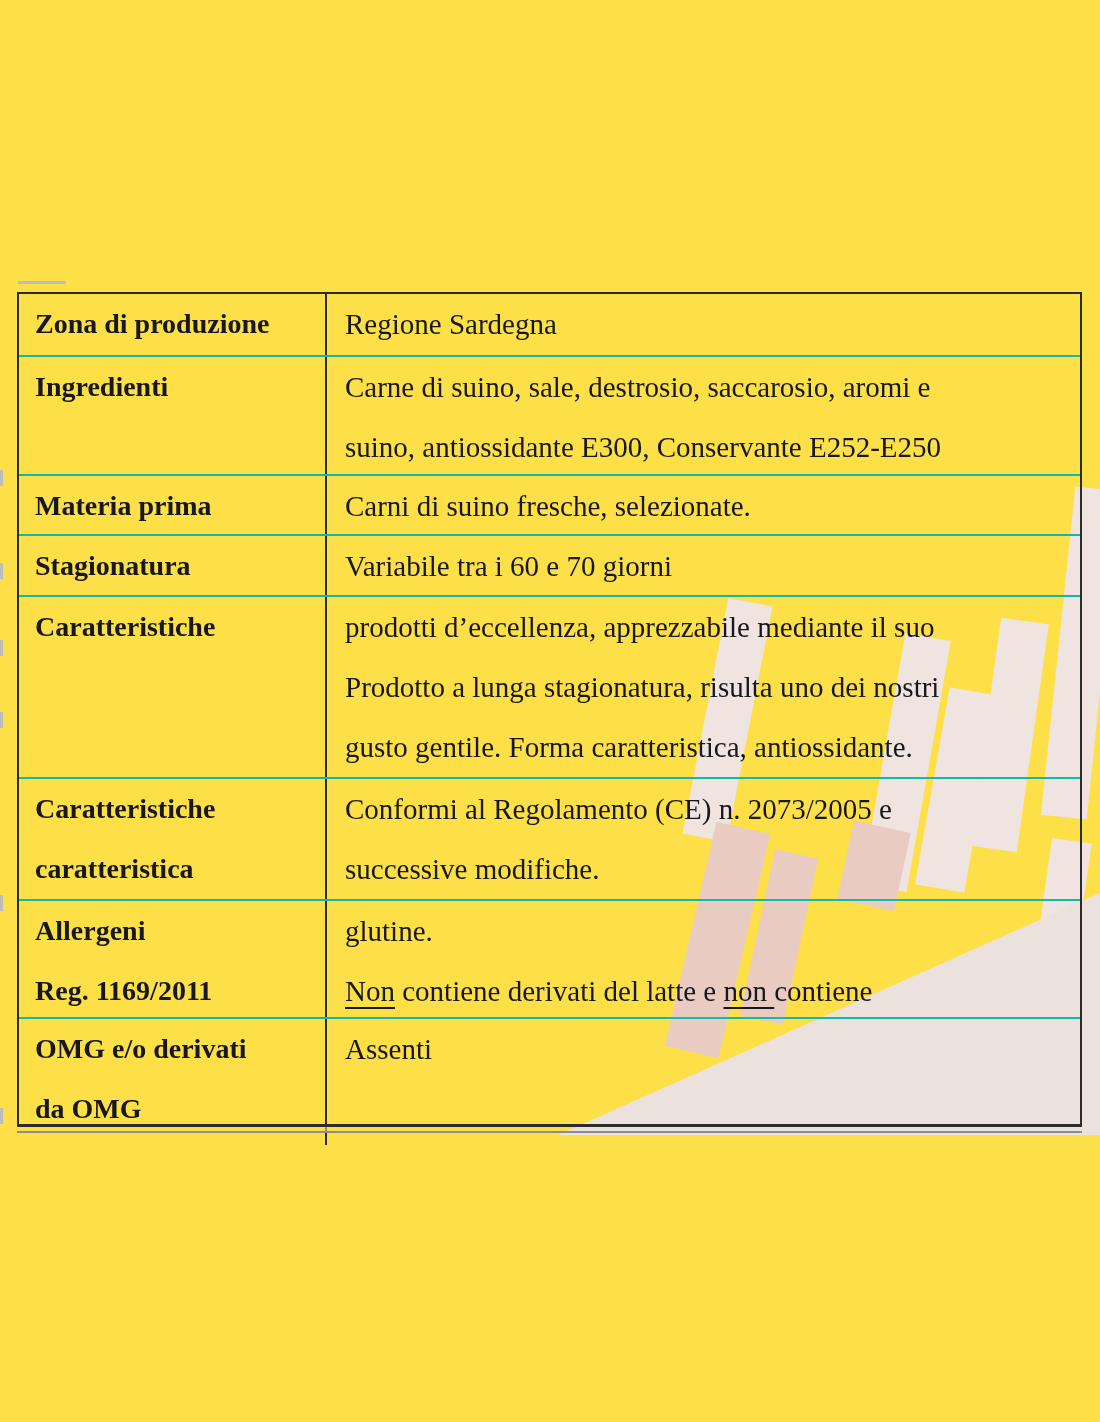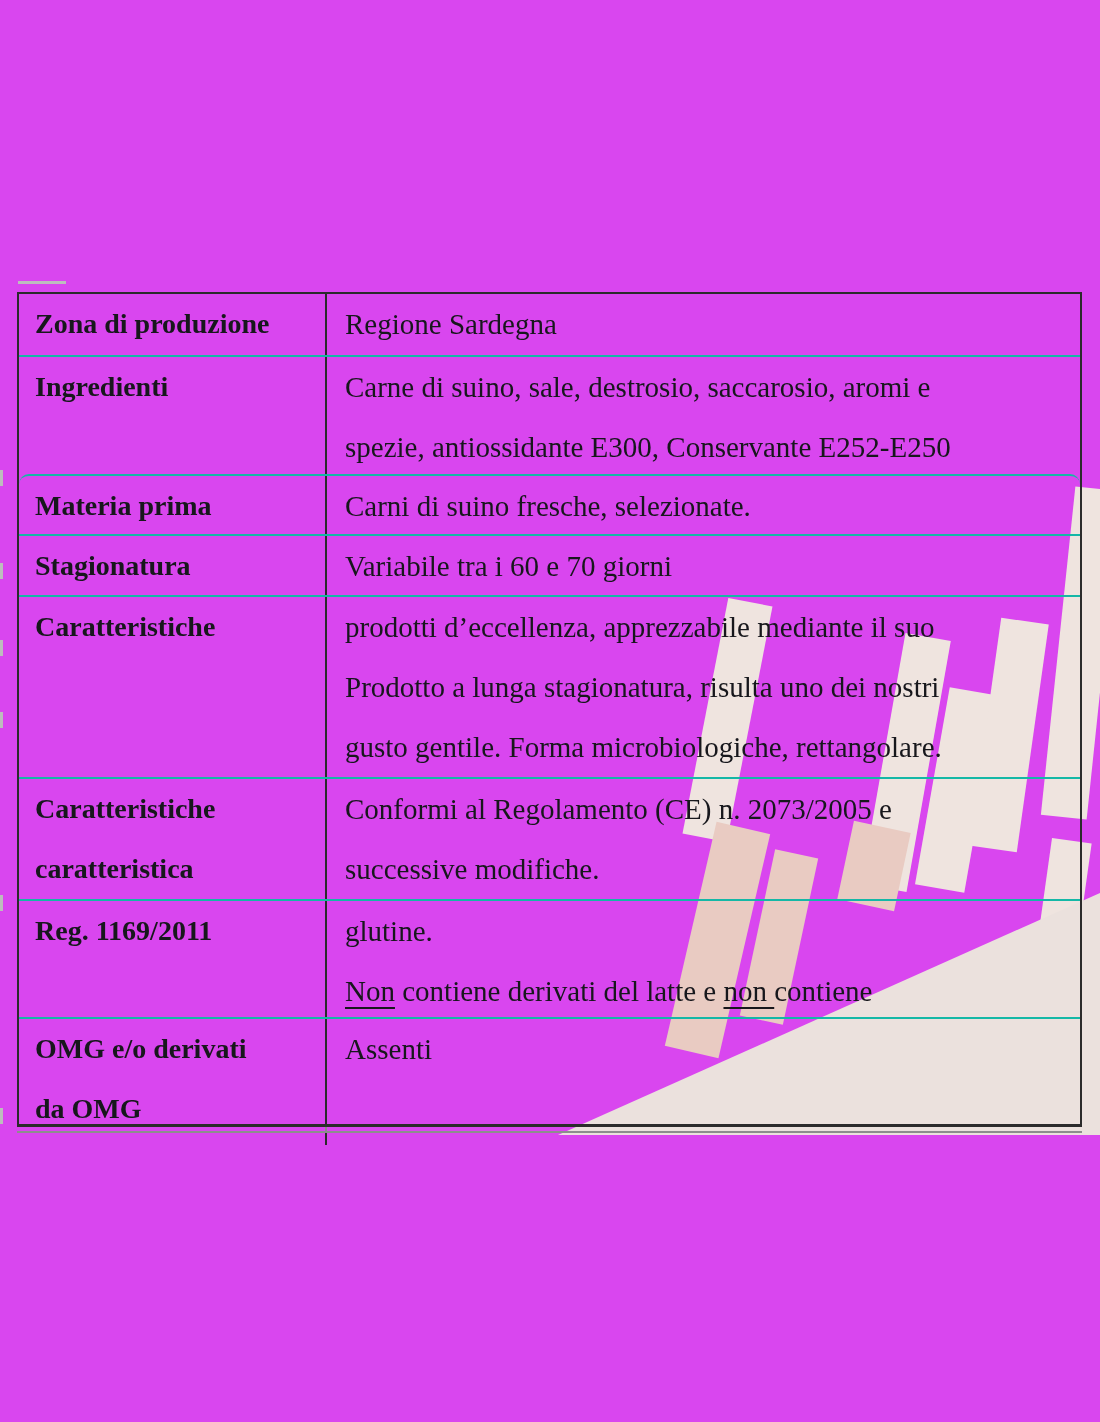--- a/index.html
+++ b/index.html
@@ -1,38 +1,38 @@
 <!DOCTYPE html>
 <html><head>
 <meta charset="utf-8">
 <style>
   html,body{margin:0;padding:0;background:#ffffff;}
   .canvas{
-    position:relative;width:1100px;height:1422px;background:#d946ef;overflow:hidden;
+    position:relative;width:1100px;height:1422px;background:#fde047;overflow:hidden;
     font-family:"Liberation Serif","DejaVu Serif",serif;color:#17171c;
   }
   
   .wm{position:absolute;inset:0;z-index:1;}
   .wm .stripe{position:absolute;}
   .pale{background:#efe4df;}
   .salmon{background:#e9cbc2;}
   .swoosh{
     position:absolute;left:550px;top:880px;width:550px;height:255px;
     background:#ebe1dd;
     clip-path:polygon(8px 255px,550px 13px,550px 255px);
   }
   
   .spec-table{
     position:absolute;left:17px;top:292px;width:1065px;height:835px;
     box-sizing:border-box;border:2px solid #2b2b2b;border-bottom-width:3px;
     z-index:2;background:transparent;
   }
   .row{display:flex;box-sizing:border-box;}
   .row + .row{border-top:2px solid #14b8a6;}
-  .h61{height:61px;}  .h119{height:119px;} .h60{height:60px;border-radius:10px;}
+  .h61{height:61px;}  .h119{height:119px;} .h60{height:60px;}
   .h182{height:182px;}.h122{height:122px;} .h118{height:118px;} .h107{height:128px;}
   .lc{
     width:308px;box-sizing:border-box;border-right:2px solid #2b2b2b;
     padding-left:16px;font-weight:bold;font-size:28px;overflow:hidden;
   }
   .vc{flex:1;padding-left:18px;font-size:29px;overflow:hidden;font-family:Liberation Serif, serif;}
   .lln,.vln{display:block;line-height:60px;white-space:pre;}
   .seg{white-space:pre;}
   .ul{text-decoration:underline;text-underline-offset:6px;text-decoration-thickness:2px;}
   
@@ -68,21 +68,21 @@
         <span class="vln"><span class="seg">Regione Sardegna</span></span>
       </div>
     </div>
 
     <div class="row h119">
       <div class="lc">
         <span class="lln">Ingredienti</span>
       </div>
       <div class="vc">
         <span class="vln"><span class="seg">Carne di suino, sale, destrosio, saccarosio, aromi e</span></span>
-        <span class="vln"><span class="seg">spezie, antiossidante E300, Conservante E252-E250</span></span>
+        <span class="vln"><span class="seg">suino, antiossidante E300, Conservante E252-E250</span></span>
       </div>
     </div>
 
     <div class="row h60">
       <div class="lc">
         <span class="lln">Materia prima</span>
       </div>
       <div class="vc">
         <span class="vln"><span class="seg">Carni di suino fresche, selezionate.</span></span>
       </div>
@@ -97,37 +97,38 @@
       </div>
     </div>
 
     <div class="row h182">
       <div class="lc">
         <span class="lln">Caratteristiche</span>
       </div>
       <div class="vc">
         <span class="vln"><span class="seg">prodotti d’eccellenza, apprezzabile mediante il suo</span></span>
         <span class="vln"><span class="seg">Prodotto a lunga stagionatura, risulta uno dei nostri</span></span>
-        <span class="vln"><span class="seg">gusto gentile. Forma microbiologiche, rettangolare.</span></span>
+        <span class="vln"><span class="seg">gusto gentile. Forma caratteristica, antiossidante.</span></span>
       </div>
     </div>
 
     <div class="row h122">
       <div class="lc">
         <span class="lln">Caratteristiche</span>
         <span class="lln">caratteristica</span>
       </div>
       <div class="vc">
         <span class="vln"><span class="seg">Conformi al Regolamento (CE) n. 2073/2005 e</span></span>
         <span class="vln"><span class="seg">successive modifiche.</span></span>
       </div>
     </div>
 
     <div class="row h118">
       <div class="lc">
+        <span class="lln">Allergeni</span>
         <span class="lln">Reg. 1169/2011</span>
       </div>
       <div class="vc">
         <span class="vln"><span class="seg">glutine.</span></span>
         <span class="vln"><span class="seg ul">Non</span><span class="seg"> contiene derivati del latte e </span><span class="seg ul">non </span><span class="seg">contiene</span></span>
       </div>
     </div>
 
     <div class="row h107">
       <div class="lc">

